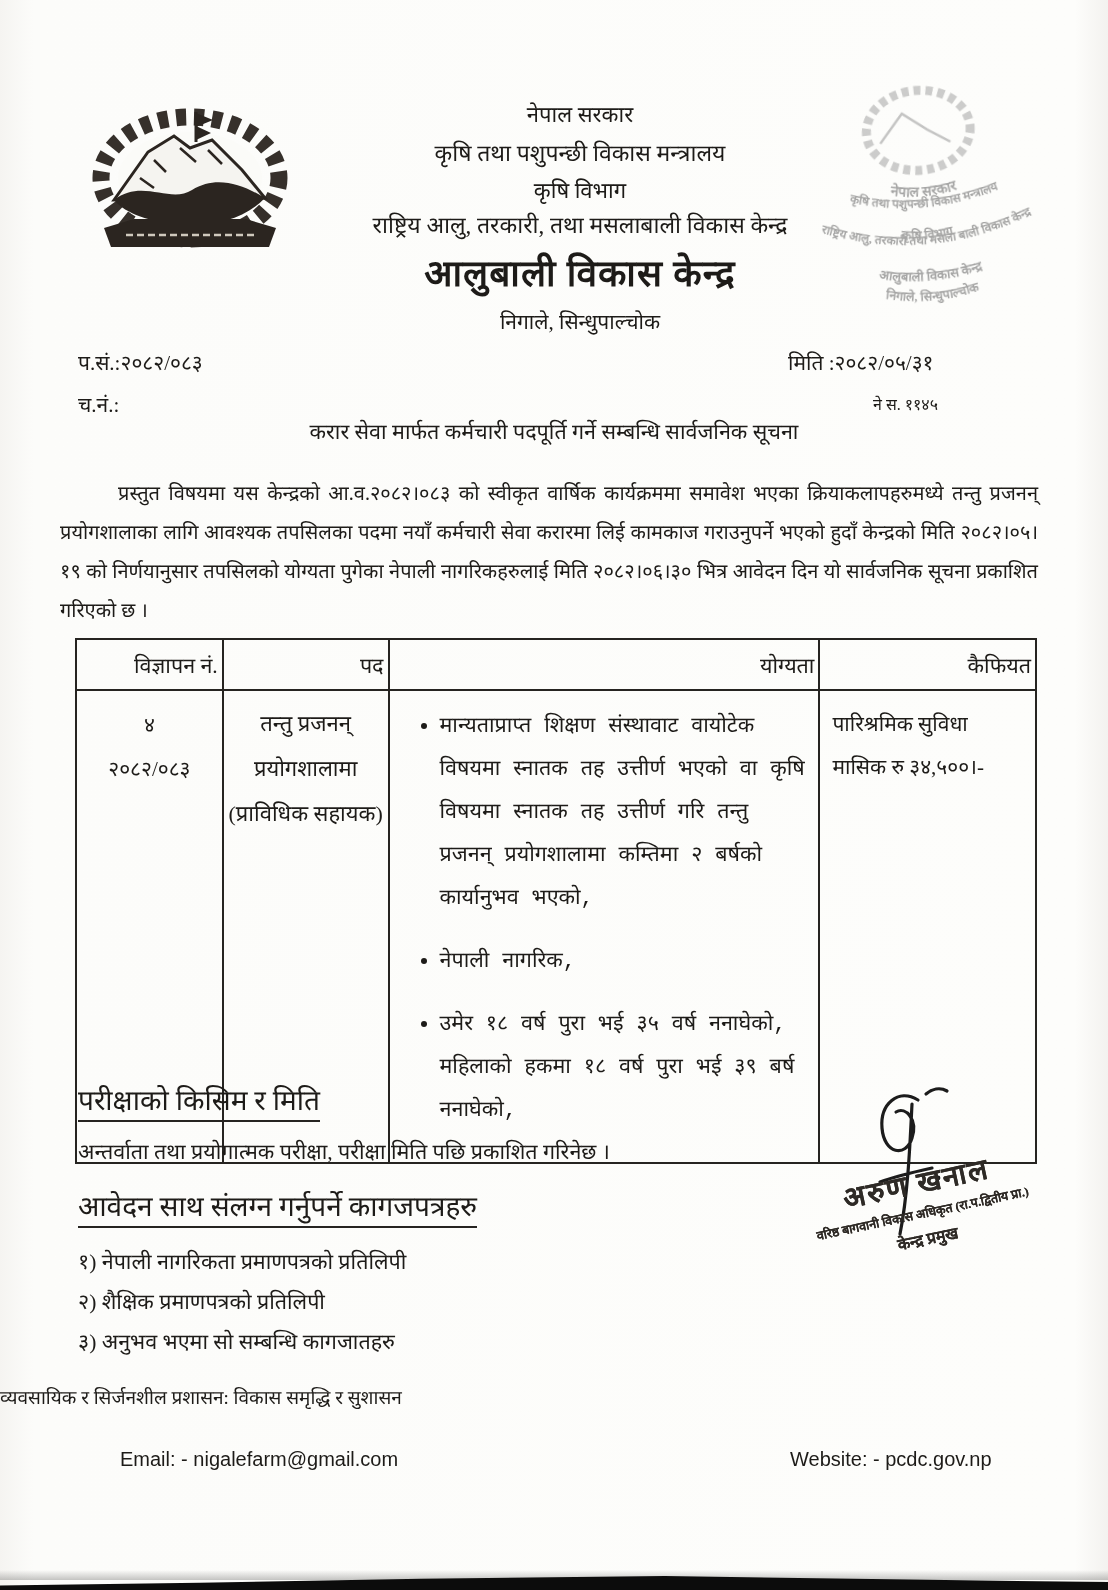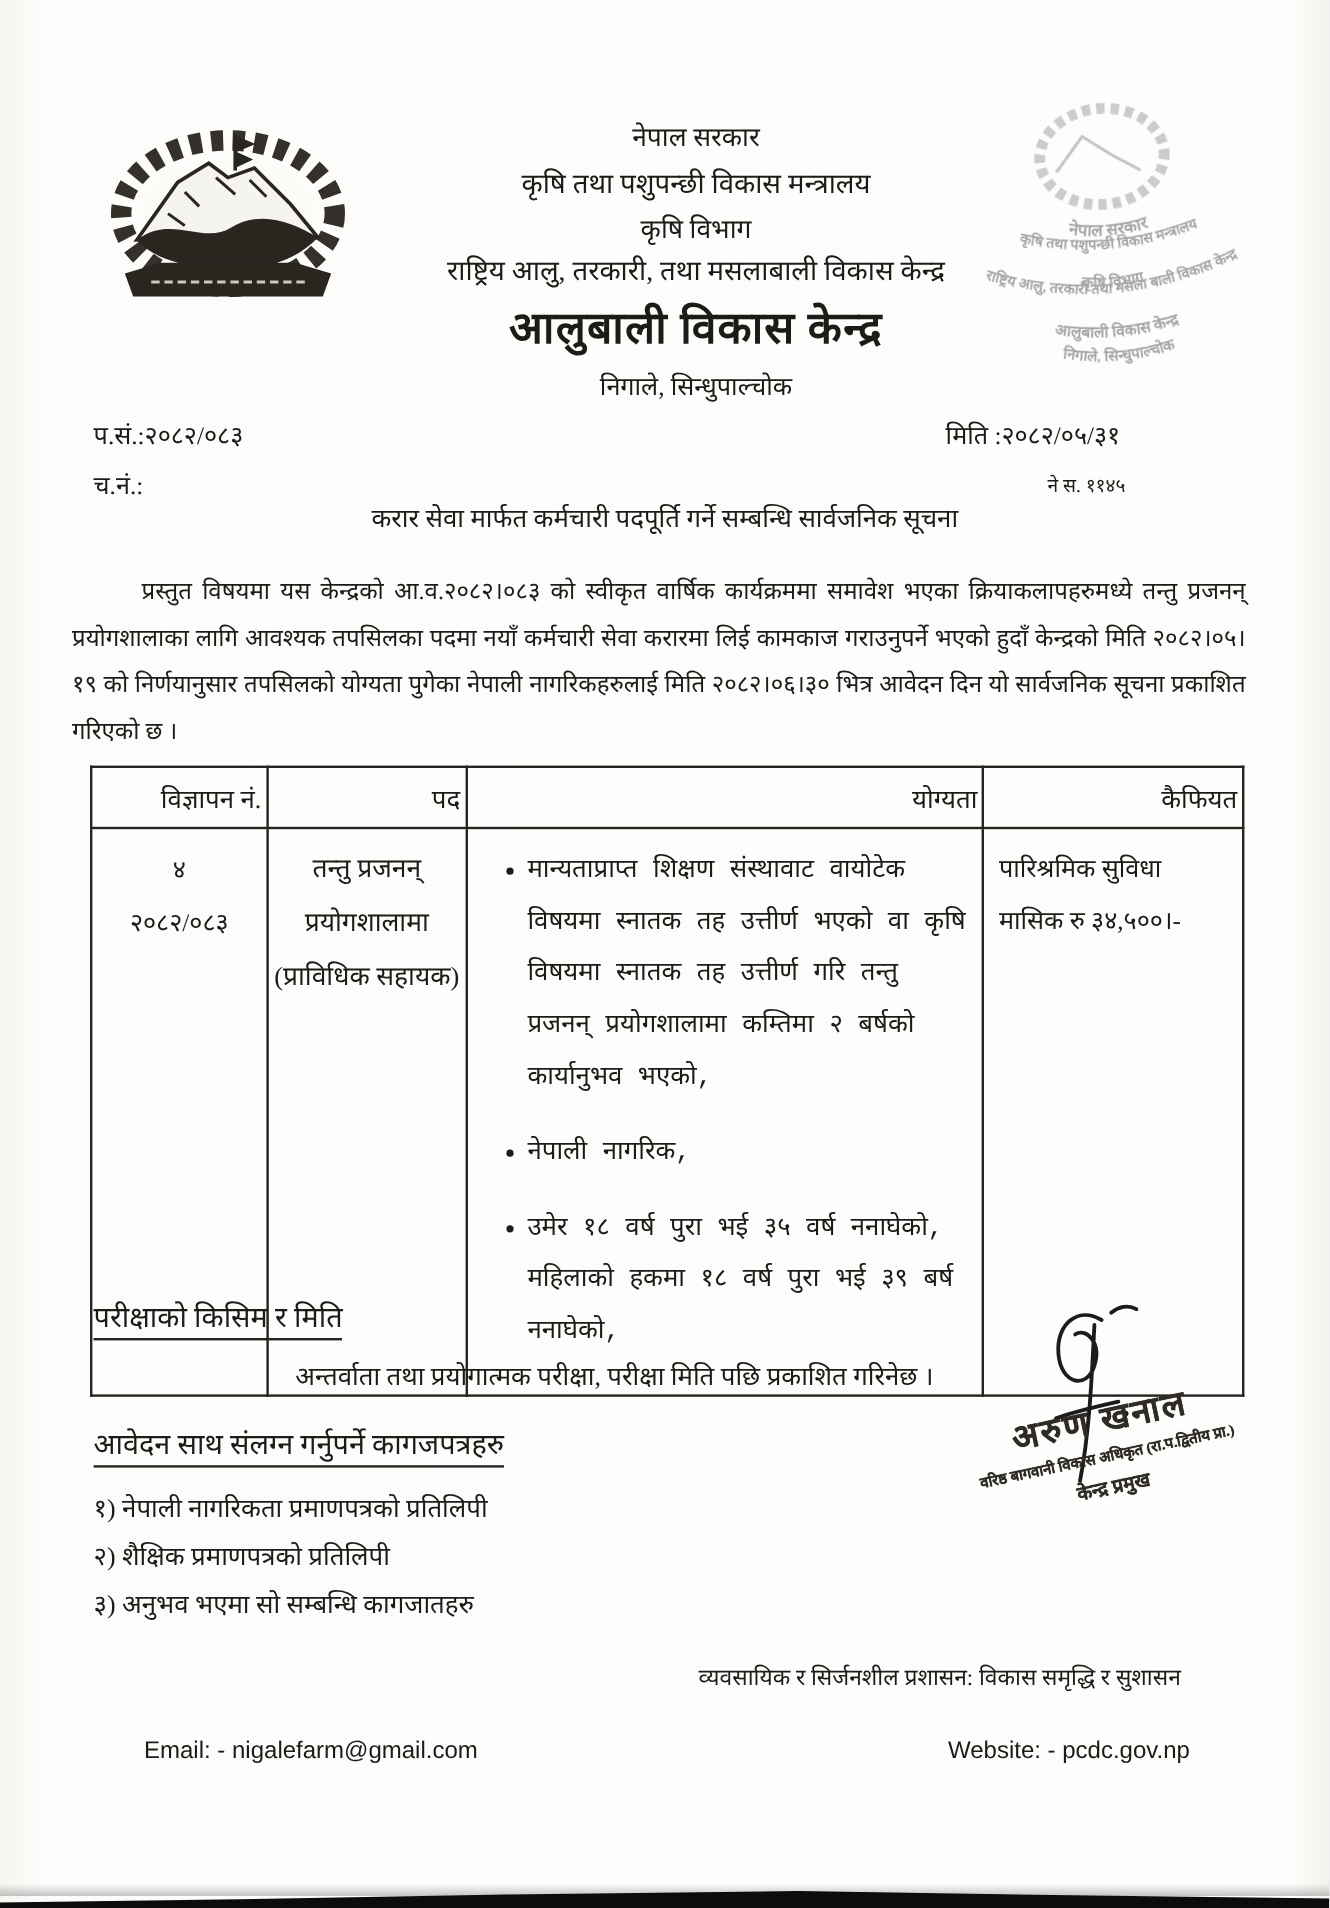--- a/index.html
+++ b/index.html
@@ -41,34 +41,34 @@
   #vacancy-table th{font-size:21.5px;padding:10px 4px;text-align:right;}
   #vacancy-table td{vertical-align:top;}
   .td-adno{text-align:center;font-size:21px;line-height:44px;padding-top:12px;}
   .td-post{text-align:center;font-size:22px;line-height:45px;padding-top:10px;}
   .td-qual{padding:14px 8px 10px 12px;}
   .td-qual ul{margin:0;padding-left:38px;}
   .td-qual li{font-size:21.5px;line-height:43px;margin-bottom:20px;font-family:Liberation Mono, monospace;}
   .td-rem{padding:12px 8px 0 12px;font-size:21px;line-height:43px;margin-top:40px;}
   .row-body{height:377px;}
   
-  .sec-heading{display:inline-block;font-size:24px;border-bottom:2px solid #262421;padding-bottom:2px;}
+  .sec-heading{display:inline-block;font-size:28px;border-bottom:2px solid #262421;padding-bottom:2px;}
   #exam-sec{position:absolute;top:1080px;left:78px;width:700px;}
-  #exam-body{margin-top:14px;font-size:21.5px;text-align:right;}
+  #exam-body{margin-top:14px;font-size:21.5px;}
   #docs-sec{position:absolute;top:1186px;left:78px;width:620px;}
   #docs-list{margin:14px 0 0 0;padding:0;list-style:none;font-size:21.5px;line-height:40px;}
   
   #sign-squiggle{position:absolute;left:852px;top:1082px;}
   #sign-stamp{position:absolute;left:796px;top:1162px;width:250px;text-align:center;
               transform:rotate(-12deg);color:#2e2a26;text-shadow:0 0 .6px #3a352f;}
   #sign-name{font-size:29px;font-weight:bold;letter-spacing:2px;}
   #sign-desig{font-size:12.5px;font-weight:bold;margin-top:4px;}
   #sign-role{font-size:16px;font-weight:bold;margin-top:6px;}
   
-  #slogan{position:absolute;top:1384px;left:0;width:984px;text-align:right;font-size:19px;}
+  #slogan{position:absolute;top:1384px;left:0;width:984px;text-align:left;font-size:19px;}
   #contact-row{position:absolute;top:1448px;left:0;width:1108px;font-family:"Liberation Sans",sans-serif;font-size:20px;}
   #contact-email{position:absolute;left:120px;top:0;}
   #contact-web{position:absolute;left:790px;top:0;}
   
   #scan-bottom{position:absolute;left:0;bottom:0;width:1108px;height:16px;background:#0c0c0c;
                clip-path:polygon(0 72%,18% 55%,38% 30%,60% 12%,82% 35%,100% 50%,100% 100%,0 100%);}
   #scan-bottom-haze{position:absolute;left:0;bottom:10px;width:1108px;height:10px;
                background:linear-gradient(0deg,rgba(90,90,88,.35),rgba(90,90,88,0));}
 </style>
 </head>

